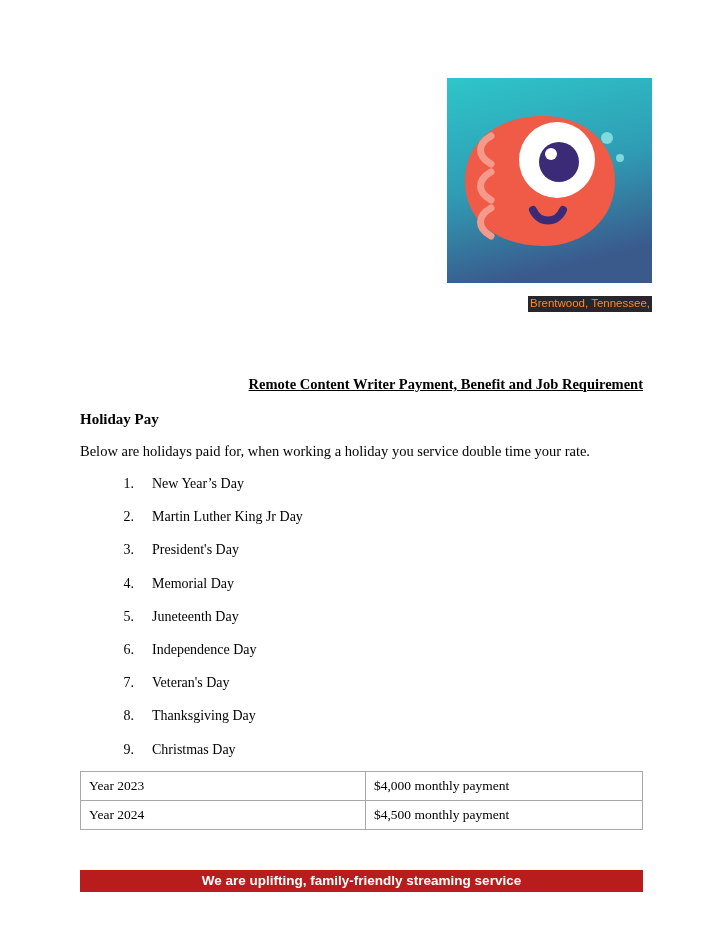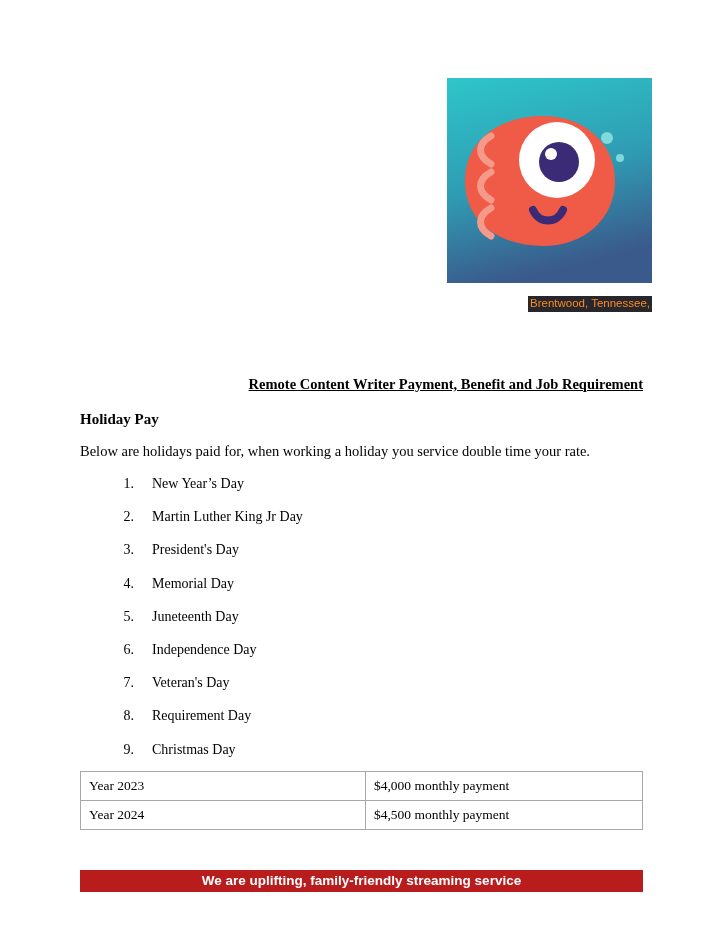--- a/index.html
+++ b/index.html
@@ -188,21 +188,21 @@
   <div class="intro-text">Below are holidays paid for, when working a holiday you service double time your rate.</div>
 
   <ul class="holiday-list">
     <li><span class="num">1.</span><span>New Year’s Day</span></li>
     <li><span class="num">2.</span><span>Martin Luther King Jr Day</span></li>
     <li><span class="num">3.</span><span>President's Day</span></li>
     <li><span class="num">4.</span><span>Memorial Day</span></li>
     <li><span class="num">5.</span><span>Juneteenth Day</span></li>
     <li><span class="num">6.</span><span>Independence Day</span></li>
     <li><span class="num">7.</span><span>Veteran's Day</span></li>
-    <li><span class="num">8.</span><span>Requirement Day</span></li>
+    <li><span class="num">8.</span><span>Thanksgiving Day</span></li>
     <li><span class="num">9.</span><span>Christmas Day</span></li>
   </ul>
 
   <table class="pay-table">
     <tbody>
       <tr>
         <td class="col-left">Year 2023</td>
         <td class="col-right">$4,000 monthly payment</td>
       </tr>
       <tr>

